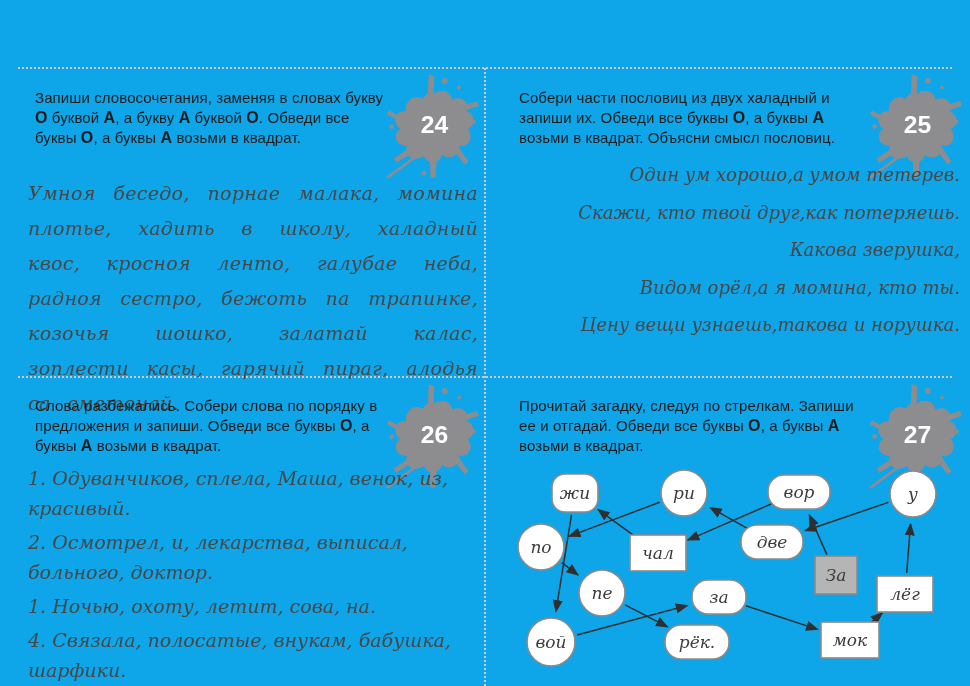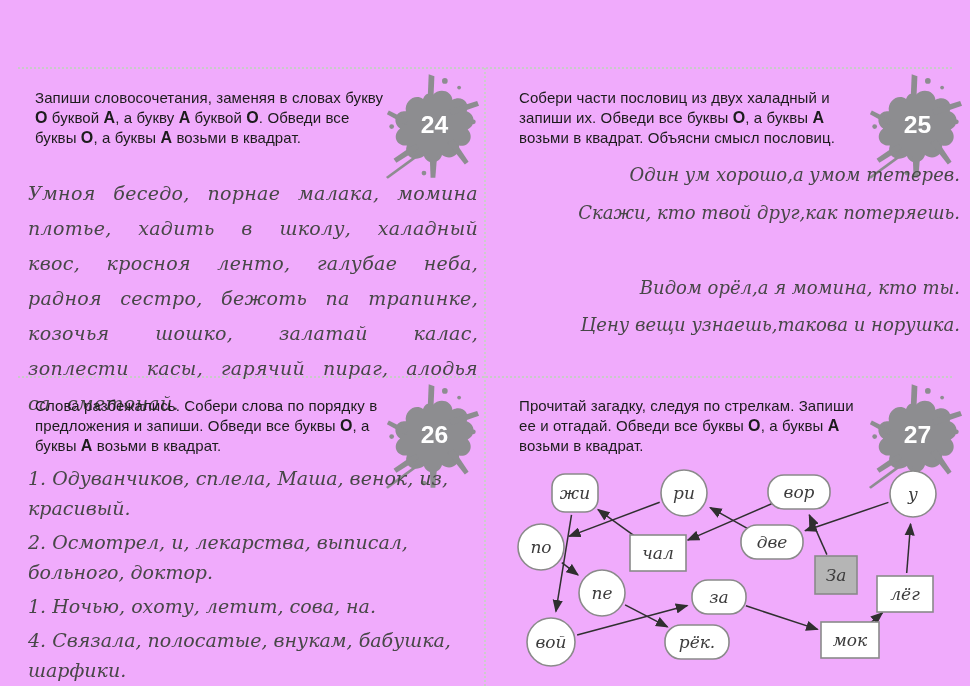--- a/index.html
+++ b/index.html
@@ -1,17 +1,17 @@
 <!DOCTYPE html>
 <html><head>
 <meta charset="utf-8">
 <style>
   html,body { margin:0; padding:0; background:#fff; }
   .page {
-    position:relative; width:970px; height:686px; background:#f0abfc;
+    position:relative; width:970px; height:686px; background:#0ea5e9;
     font-family:"Liberation Sans", sans-serif; overflow:hidden;
   }
   .cut-h { position:absolute; left:18px; right:18px; height:0; border-top:2px dotted #c9c9c9; }
   .cut-v { position:absolute; width:0; border-left:2px dotted #cccccc; }
 
   .instr {
     position:absolute; margin:0; font-size:15px; line-height:20px; color:#1c1c1c;
     font-family:"Liberation Sans", sans-serif; letter-spacing:0.1px;
   }
   .instr .bold-letter { font-weight:700; font-size:16px; }
@@ -92,20 +92,21 @@
     <div class="proverbs hand">
       <div class="prov-row">
         <span>Один ум хорошо,</span>
         <span>а умом тетерев.</span>
       </div>
       <div class="prov-row">
         <span>Скажи, кто твой друг,</span>
         <span>как потеряешь.</span>
       </div>
       <div class="prov-row">
+        <span>Какова зверушка,</span>
       </div>
       <div class="prov-row">
         <span>Видом орёл,</span>
         <span>а я момина, кто ты.</span>
       </div>
       <div class="prov-row">
         <span>Цену вещи узнаешь,</span>
         <span>такова и норушка.</span>
       </div>
     </div>

